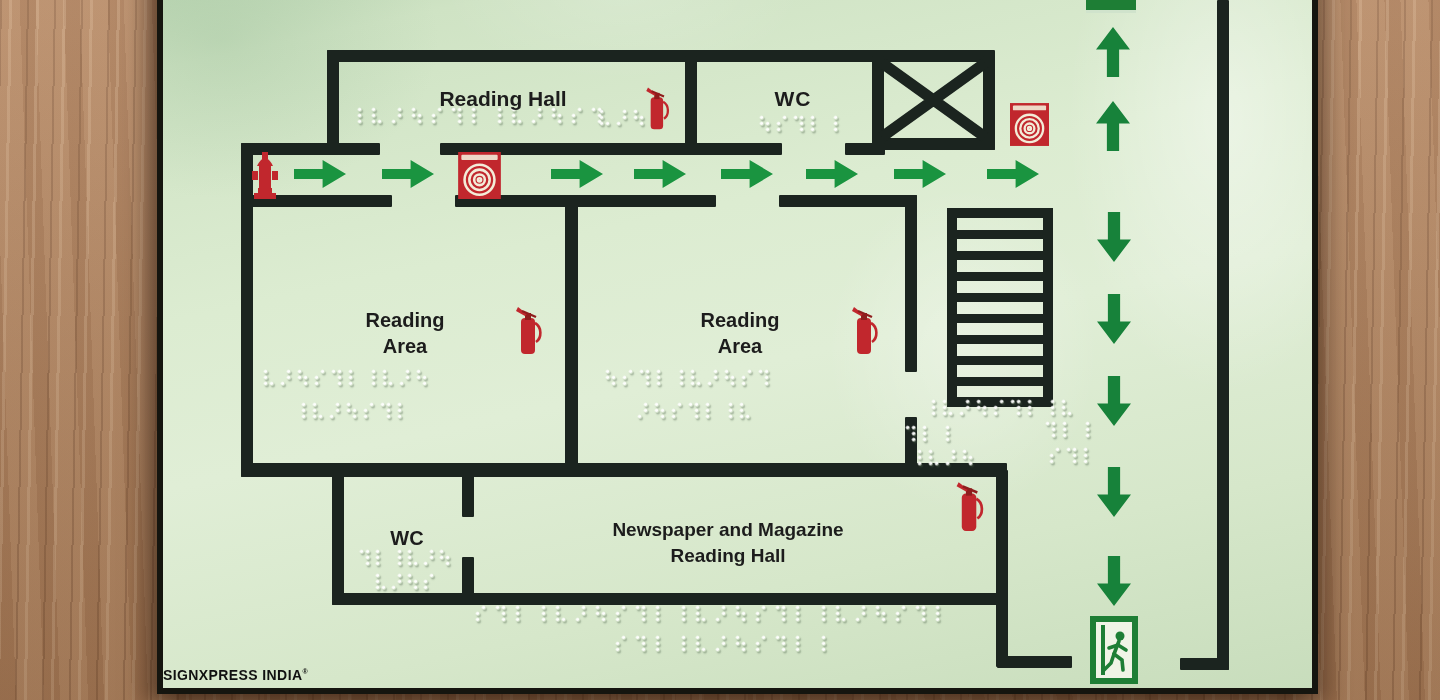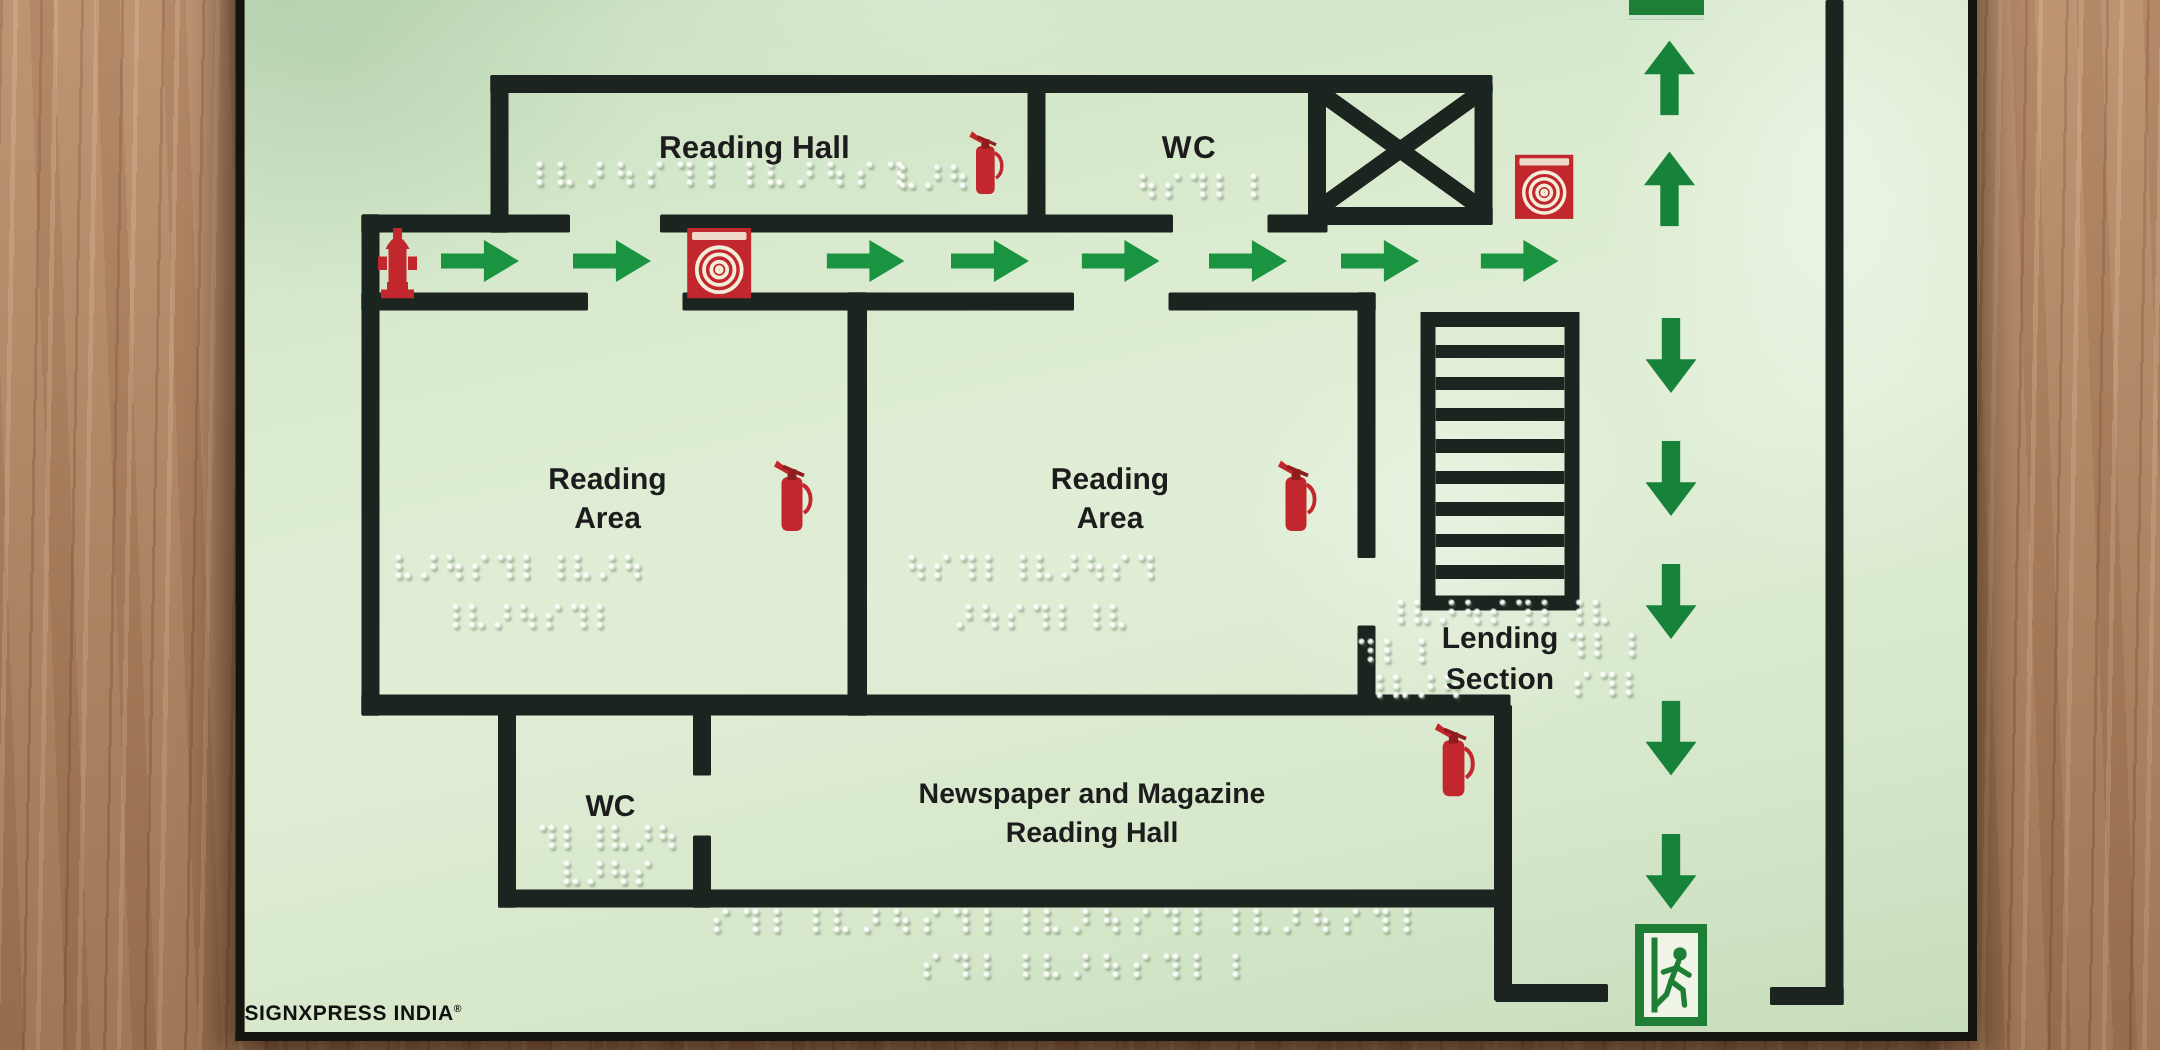--- a/index.html
+++ b/index.html
@@ -868,20 +868,18 @@
         </div>
       </div>
     </div>
 
   <div class="lbl" id="lbl-acad">Reading Hall</div>
   <div class="lbl" id="lbl-wc-top">WC</div>
   <div class="lbl" id="lbl-r1">Reading
 Area</div>
   <div class="lbl" id="lbl-r2">Reading
 Area</div>
-  <div class="lbl" id="lbl-lend">Lending
-Section</div>
   <div class="lbl" id="lbl-np">Newspaper and Magazine
 Reading Hall</div>
   <div class="lbl" id="lbl-wc-b">WC</div>
 
   <div id="brand"><span>SIGNXPRESS INDIA</span><sup>®</sup></div>
 </div>
 
 </body></html>

